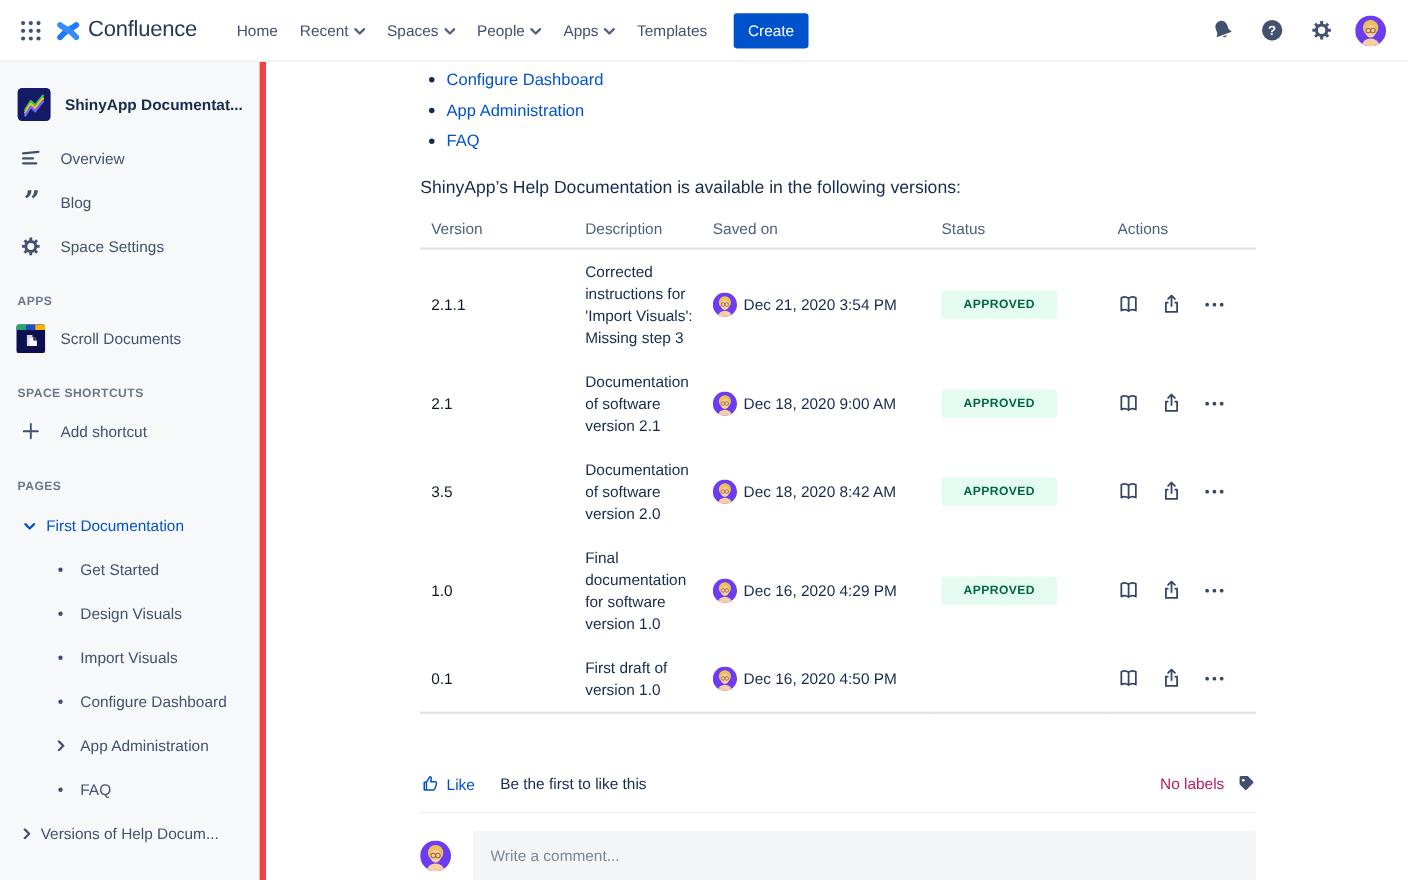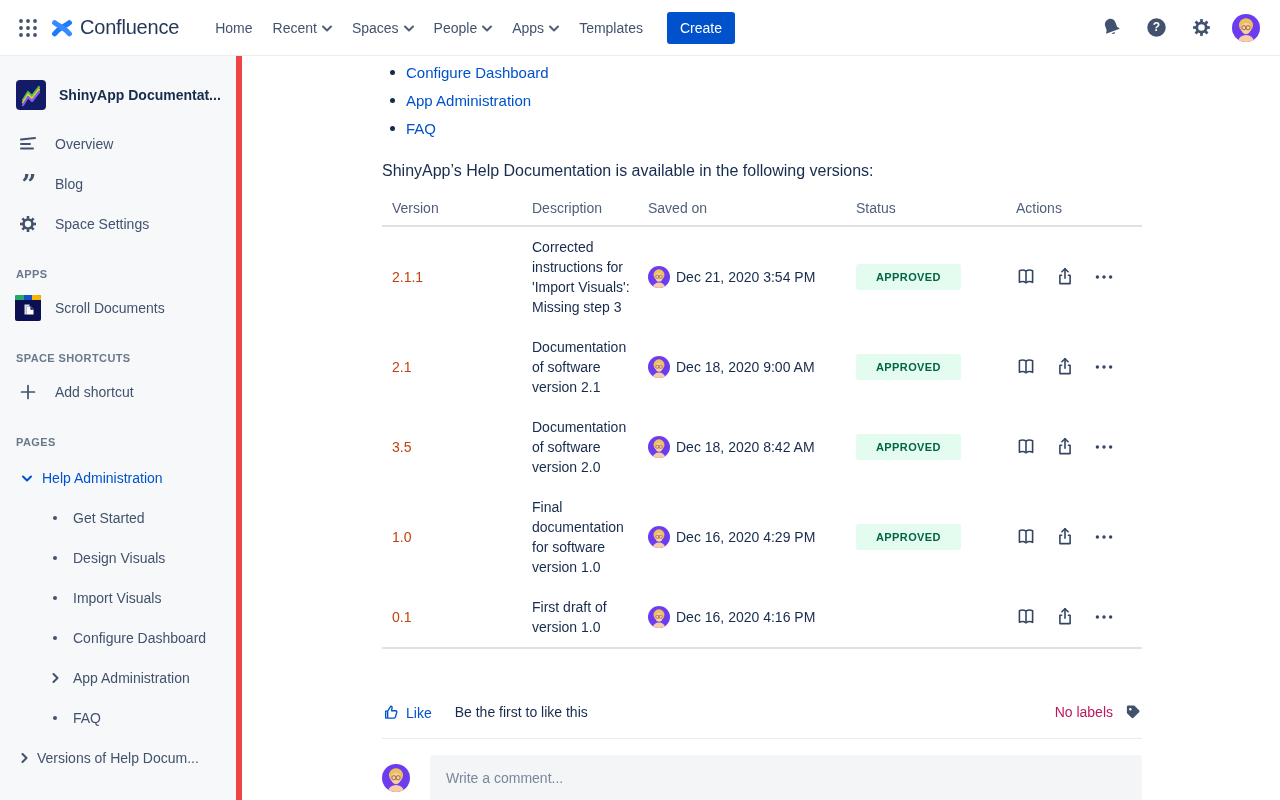--- a/index.html
+++ b/index.html
@@ -70,21 +70,21 @@
   .intro { font-size:16px; color:#172B4D; margin:20px 0 16px 0; }
 
   table.versions { border-collapse:collapse; table-layout:fixed; width:760px; }
   table.versions th { text-align:left; font-size:14px; font-weight:500; color:#505F79;
     padding:4px 8px 9px 10px; border-bottom:2px solid #DFE1E6; }
   table.versions td { padding:10px 8px 10px 10px; vertical-align:middle; font-size:14px;
     color:#172B4D; line-height:20px; }
   table.versions tbody { border-bottom:2px solid #DFE1E6; }
   .col-ver { width:140px; } .col-desc { width:116px; } .col-saved { width:208px; }
   .col-status { width:160px; } .col-act { width:136px; }
-  .ver-link { color:#c2410c; text-decoration:none; cursor:pointer; }
+  .ver-link { color:#0f172a; text-decoration:none; cursor:pointer; }
   .saved { display:flex; align-items:center; gap:6px; white-space:nowrap; }
   .badge { display:inline-block; background:#E3FCEF; color:#006644; font-size:11px; font-weight:700;
     letter-spacing:0.4px; padding:3px 20px; border-radius:3px; }
   .badge:empty { display:none; }
   .acts { display:flex; align-items:center; gap:19px; }
   .icon-btn { border:none; background:transparent; padding:0; width:20px; height:20px; cursor:pointer;
     color:#344563; display:flex; align-items:center; justify-content:center; }
 
   .byline { margin-top:54px; display:flex; align-items:center; font-size:14px; }
   .like-btn { display:flex; align-items:flex-end; gap:6px; border:none; background:transparent;
@@ -355,21 +355,21 @@
   </div>
 
   <div class="section-label">PAGES</div>
   <div class="pages-tree">
     <div class="page-root">
       <span class="marker">
         <svg width="10" height="7" viewBox="0 0 10 7" style="color:#0052CC">
             <use href="#chevdown-g"></use>
           </svg>
       </span>
-      <span>Help Administration</span>
+      <span>First Documentation</span>
     </div>
 
       <div class="page-child" data-marker="bullet">
         <span class="marker">
           <span class="bullet-dot"></span>
 
         </span>
         <span>Get Started</span>
       </div>
 
@@ -607,21 +607,21 @@
           </tr>
 
           <tr>
             <td><a class="ver-link">0.1</a></td>
             <td>First draft of version 1.0</td>
             <td>
               <div class="saved">
                 <svg class="av" width="22" height="22" viewBox="0 0 20 20">
                   <use href="#avatar-g"></use>
                 </svg>
-                <span>Dec 16, 2020 4:16 PM</span>
+                <span>Dec 16, 2020 4:50 PM</span>
               </div>
             </td>
             <td></td>
             <td>
               <div class="acts">
                 <button class="icon-btn">
                   <svg width="20" height="20" viewBox="0 0 20 20">
                     <use href="#book-g"></use>
                   </svg>
                 </button>

